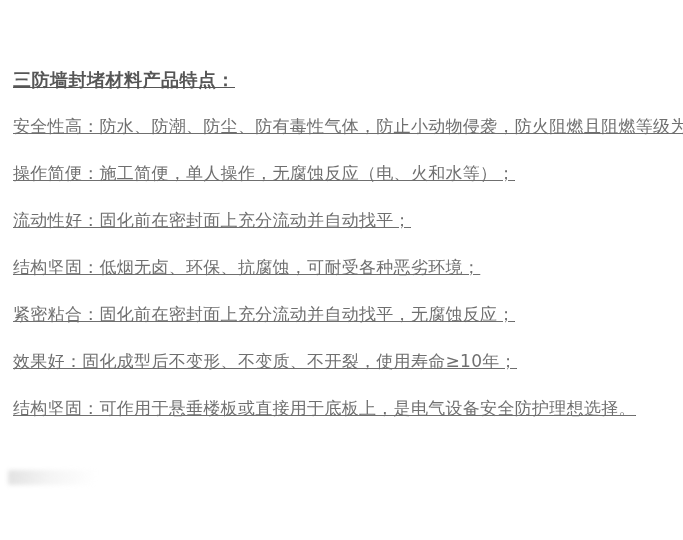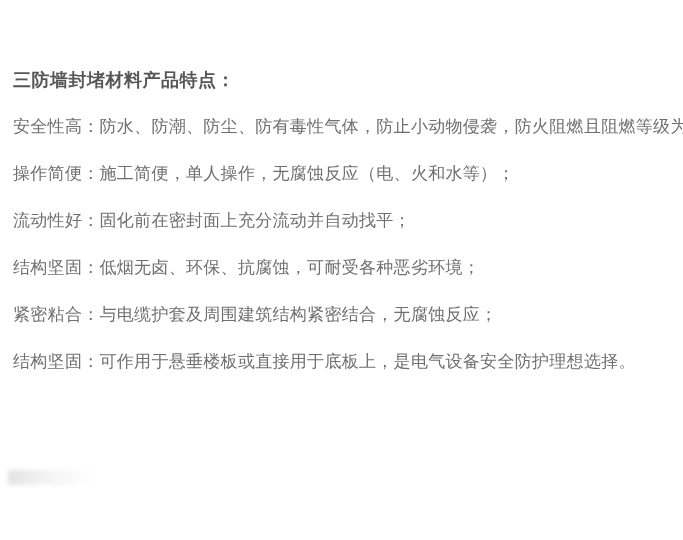--- a/index.html
+++ b/index.html
@@ -1,15 +1,15 @@
 <!DOCTYPE html>
 <html><head>
 <meta charset="utf-8">
 <style>
-  * { margin: 0; padding: 0; box-sizing: border-box; }
+  * { margin: 0; padding: 0; box-sizing: border-box; text-decoration: underline; }
   html, body {
     width: 683px;
     height: 540px;
     background: #ffffff;
     overflow: hidden;
     font-family: "DejaVu Sans", "Liberation Sans", sans-serif;
   }
   .page {
     position: relative;
     width: 683px;
@@ -57,17 +57,18 @@
 </head>
 <body>
 
 <div class="page">
   <div class="content">
     <h2 class="doc-title">三防墙封堵材料产品特点：</h2>
     <p class="feature-line">安全性高：防水、防潮、防尘、防有毒性气体，防止小动物侵袭，防火阻燃且阻燃等级为V0；</p>
     <p class="feature-line">操作简便：施工简便，单人操作，无腐蚀反应（电、火和水等）；</p>
     <p class="feature-line">流动性好：固化前在密封面上充分流动并自动找平；</p>
     <p class="feature-line">结构坚固：低烟无卤、环保、抗腐蚀，可耐受各种恶劣环境；</p>
-    <p class="feature-line">紧密粘合：与电缆护套及周围建筑结构紧密结合，无腐蚀反应；</p>
+    <p class="feature-line">紧密粘合：固化前在密封面上充分流动并自动找平，无腐蚀反应；</p>
+    <p class="feature-line">效果好：固化成型后不变形、不变质、不开裂，使用寿命≥10年；</p>
     <p class="feature-line">结构坚固：可作用于悬垂楼板或直接用于底板上，是电气设备安全防护理想选择。</p>
   </div>
   <div class="smudge"></div>
 </div>
 
 </body></html>

